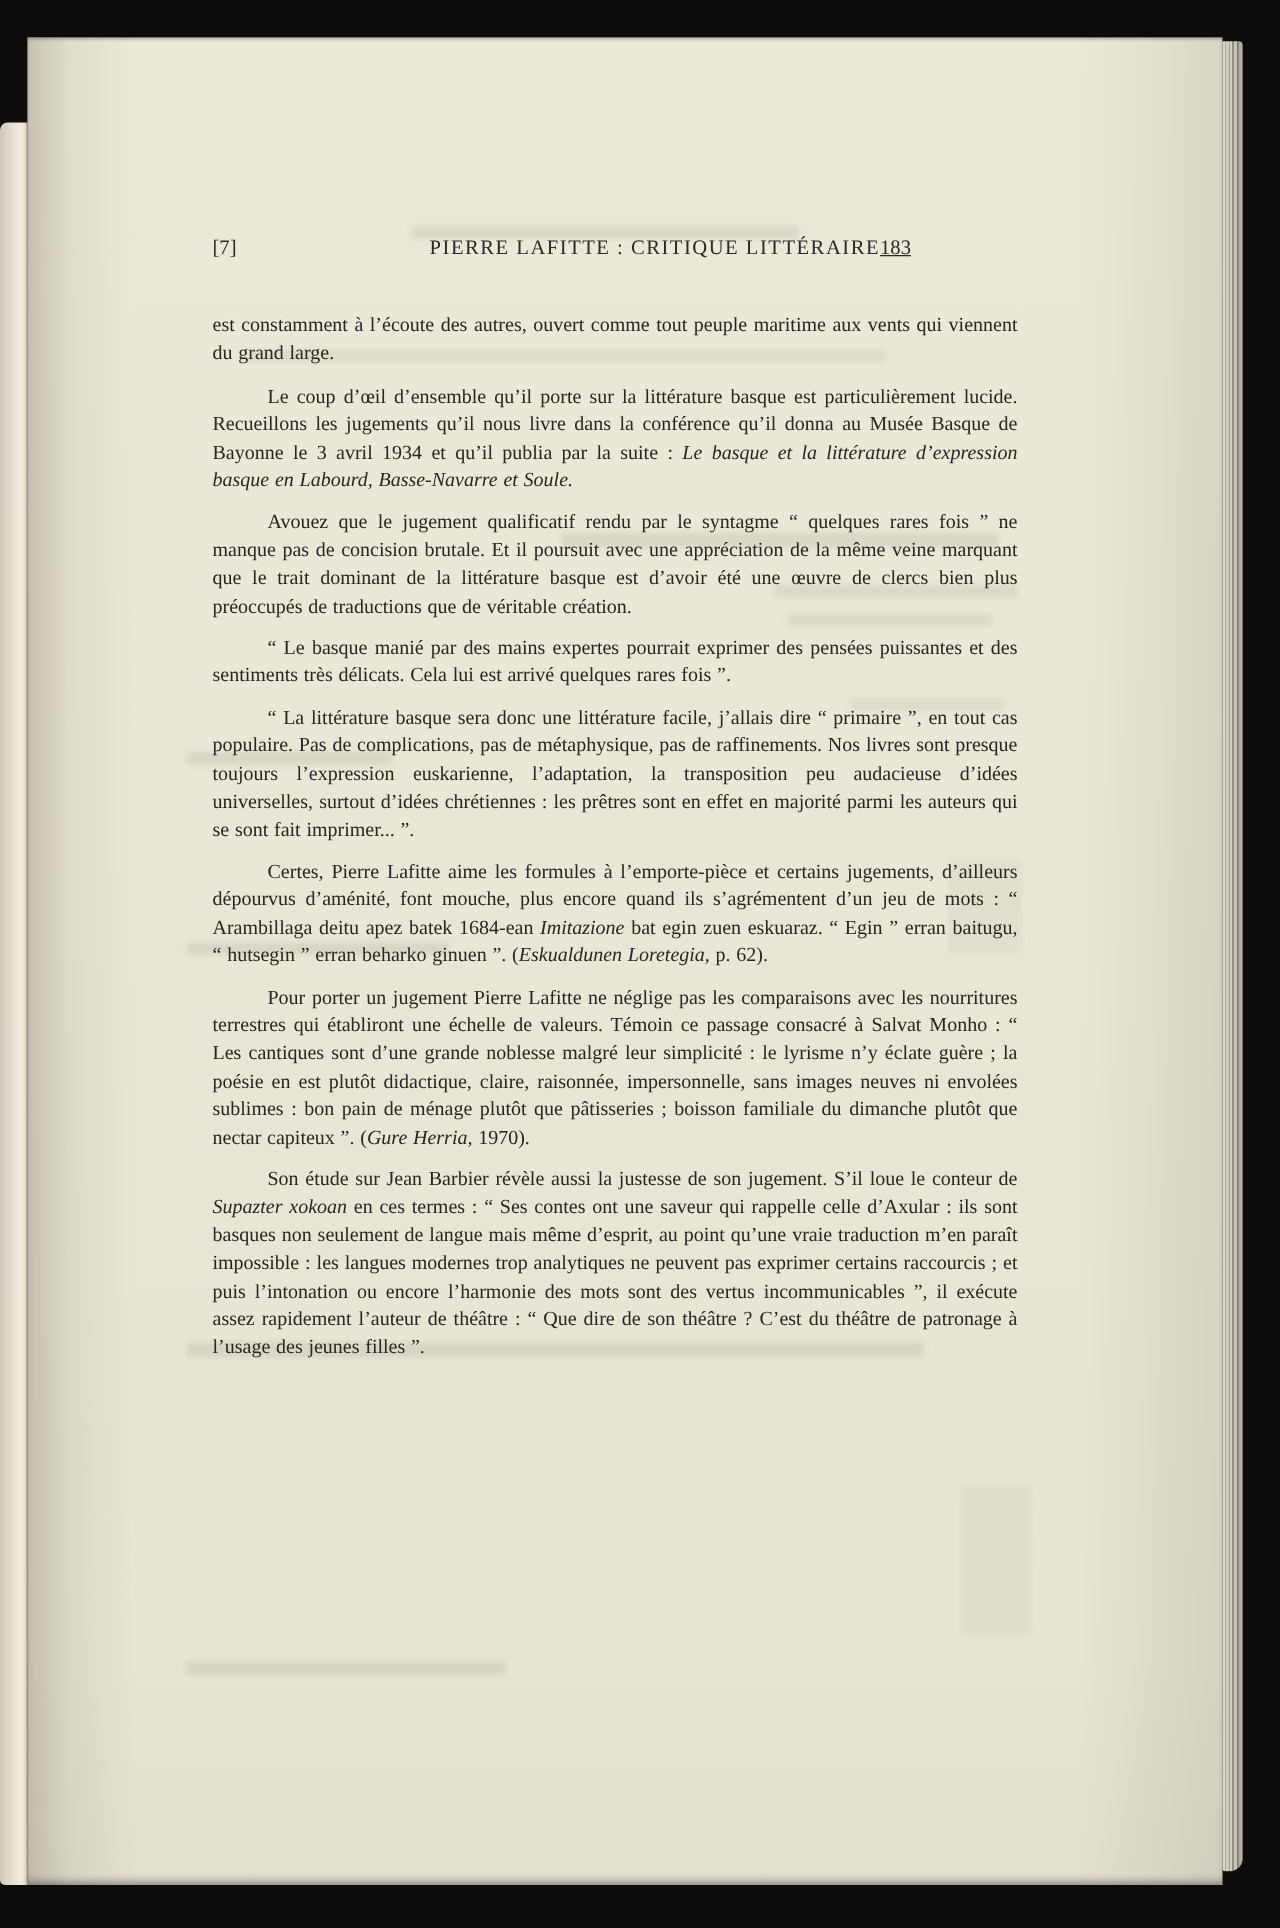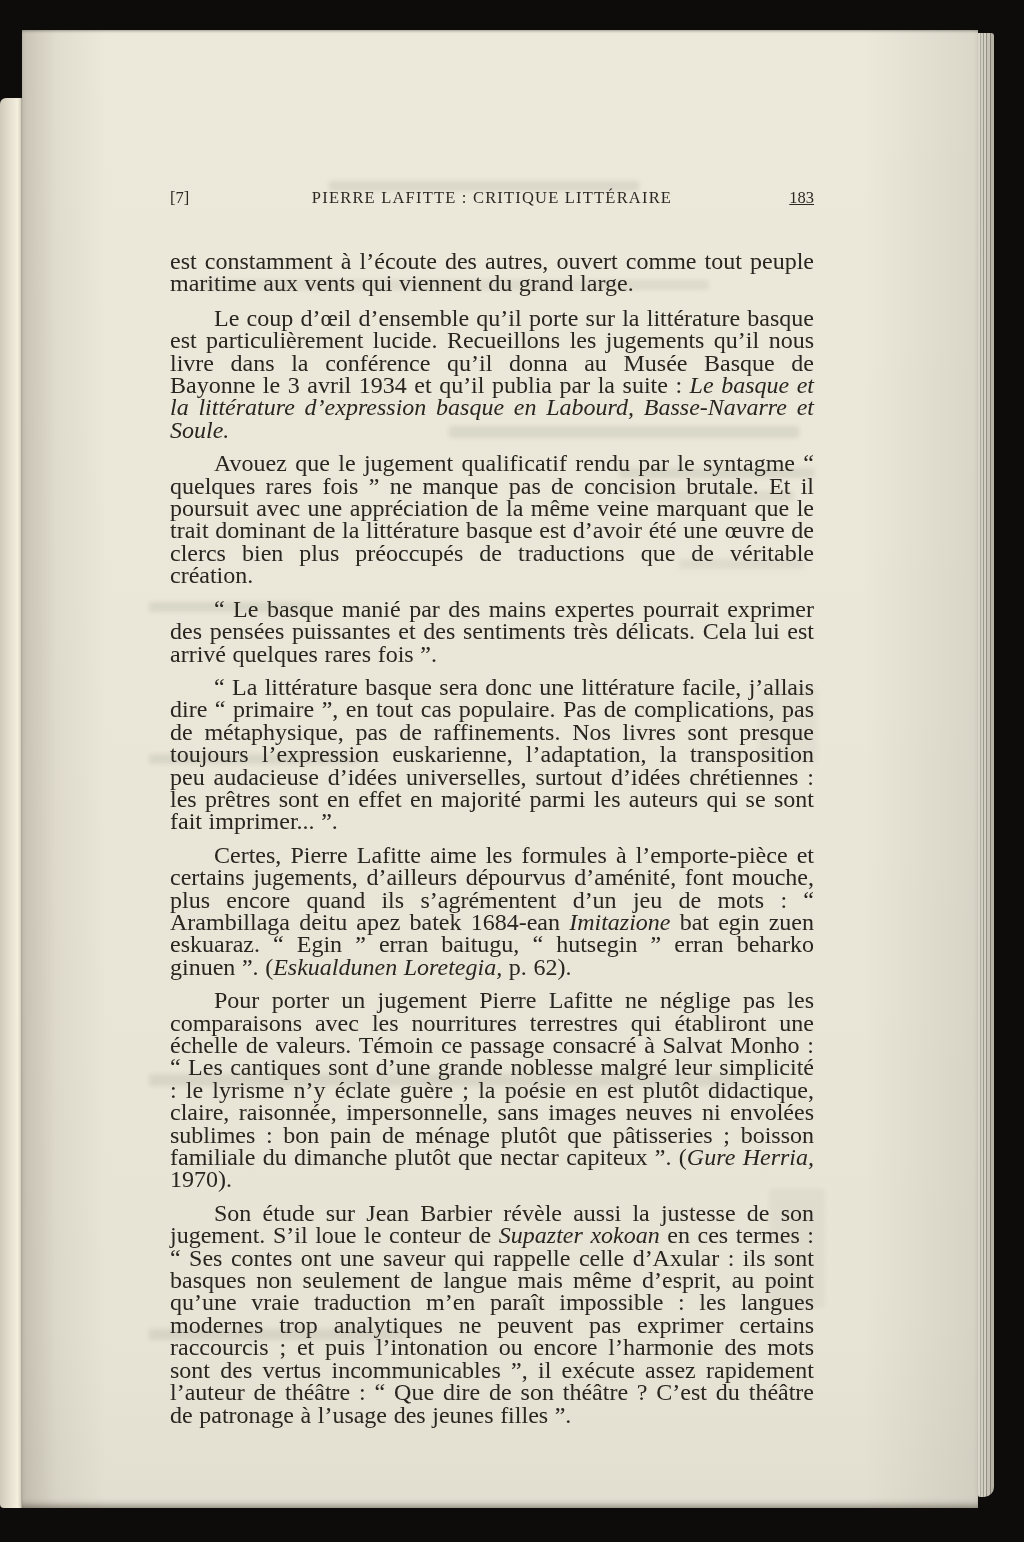--- a/index.html
+++ b/index.html
@@ -33,25 +33,25 @@
       #d3d0c4 6px 8px,#938f83 8px 9px,#c6c3b7 9px 12px,#86827a 12px 13px,
       #b5b1a5 13px 16px);
     border-radius:0 3px 10px 2px;
   }
   .header{
     position:absolute;left:148px;top:158px;width:644px;
     display:flex;align-items:baseline;
     color:#2b2923;font-size:16.5px;
   }
   .header .ref{width:110px;text-align:left;}
-  .header .title{flex:1;text-align:center;letter-spacing:1.2px;}
-  .header .pageno{width:110px;text-align:right;text-decoration:underline;}
+  .header .title{flex:1;text-align:right;letter-spacing:1.2px;}
+  .header .pageno{width:110px;text-align:left;text-decoration:underline;}
   .text-block{
     position:absolute;left:148px;top:220px;width:644px;
-    color:#282620;font-size:24px;line-height:22.4px;
+    color:#282620;font-size:16px;line-height:22.4px;
     text-align:justify;hyphens:none;word-spacing:0.6px;
   }
   .text-block p{margin:0 0 11px 0;text-indent:44px;}
   .text-block p.noindent{text-indent:0;margin-bottom:12px;}
   .it{font-style:italic;}
   
   .ghost{position:absolute;filter:blur(2px);background:rgba(112,118,92,0.13);border-radius:3px;pointer-events:none;}
   .g1{left:307px;top:151px;width:310px;height:10px;}
   .g2{left:177px;top:250px;width:510px;height:10px;opacity:.8;}
   .g3{left:427px;top:396px;width:350px;height:12px;}

